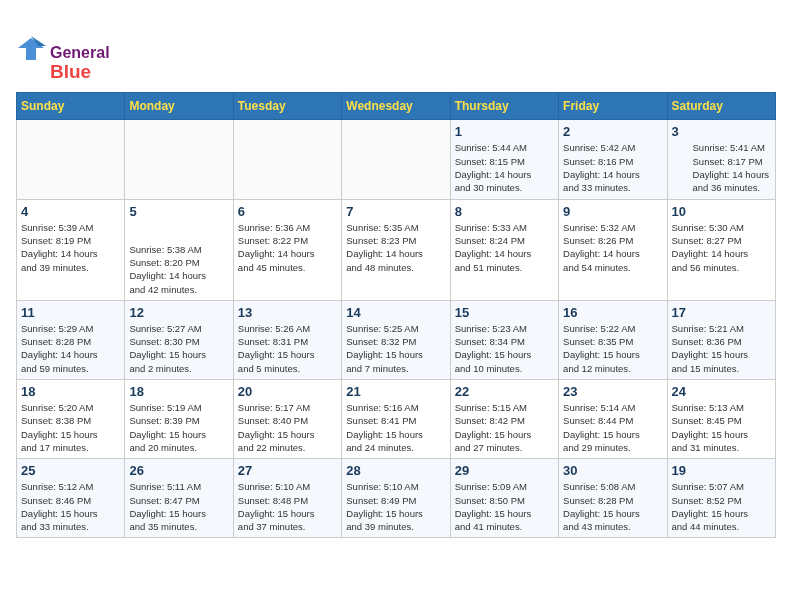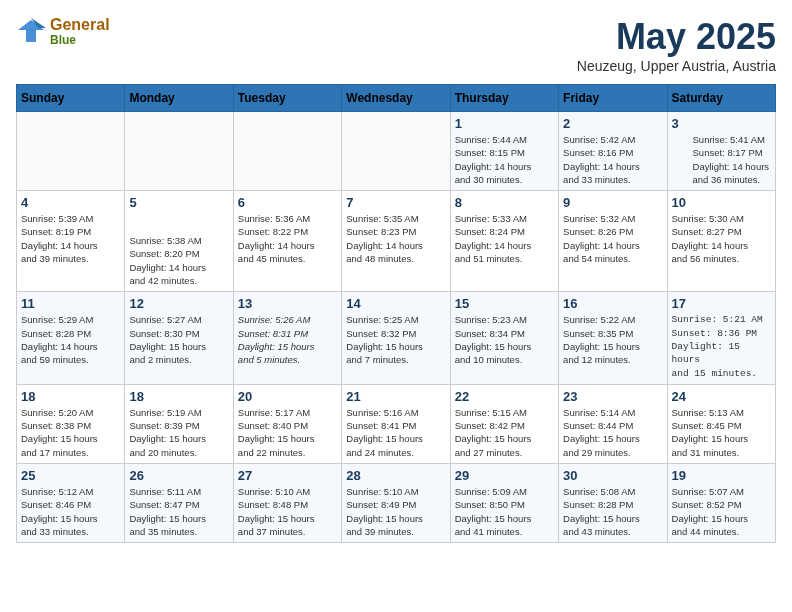--- a/index.html
+++ b/index.html
@@ -37,21 +37,21 @@
       font-size: 14px;
       color: #333;
     }
     .calendar {
       width: 100%;
       border-collapse: collapse;
       border: 1px solid #ccc;
     }
     .calendar th {
       background: #2e75b6;
-      color: #000000;
+      color: #fde047;
       font-size: 12px;
       font-weight: bold;
       padding: 6px 4px;
       text-align: left;
       border: 1px solid #2566a0;
     }
     .calendar td {
       vertical-align: top;
       padding: 4px;
       border: 1px solid #ccc;
@@ -84,27 +84,23 @@
 </head>
 <body>
 
 <div class="header">
   <div class="logo">
     <svg class="logo-bird" viewBox="0 0 30 30">
       <polygon points="15,4 28,14 20,14 20,26 10,26 10,14 2,14" fill="#4a90d9"></polygon>
       <polygon points="15,2 30,12 22,12" fill="#2e75b6"></polygon>
     </svg>
     <div>
-      <div style="font-size:16px;font-weight:bold;color:#a16207;line-height:1.1;">General</div>
-      <div style="font-size:12px;font-weight:bold;color:#4d7c0f;line-height:1.1;">Blue</div>
+      <div style="font-size:16px;font-weight:bold;color:#701a75;line-height:1.1;margin-top:28px;">General</div>
+      <div style="font-size:19px;font-weight:bold;color:#ef4444;line-height:1.1;">Blue</div>
     </div>
-  </div>
-  <div class="title-block">
-    <div class="month-title">May 2025</div>
-    <div class="location-title">Neuzeug, Upper Austria, Austria</div>
   </div>
 </div>
 
 <table class="calendar">
   <thead>
     <tr>
     <th>Sunday</th>
         <th>Monday</th>
         <th>Tuesday</th>
         <th>Wednesday</th>
@@ -202,21 +198,21 @@
         </td>
         <td>
           <div class="day-number">12</div>
           <div class="day-info" style="white-space: pre-line;">Sunrise: 5:27 AM
 Sunset: 8:30 PM
 Daylight: 15 hours
 and 2 minutes.</div>
         </td>
         <td>
           <div class="day-number">13</div>
-          <div class="day-info" style="white-space: pre-line; font-style: italic;">Sunrise: 5:26 AM
+          <div class="day-info" style="white-space: pre-line;">Sunrise: 5:26 AM
 Sunset: 8:31 PM
 Daylight: 15 hours
 and 5 minutes.</div>
         </td>
         <td>
           <div class="day-number">14</div>
           <div class="day-info" style="white-space: pre-line;">Sunrise: 5:25 AM
 Sunset: 8:32 PM
 Daylight: 15 hours
 and 7 minutes.</div>
@@ -230,21 +226,21 @@
         </td>
         <td>
           <div class="day-number">16</div>
           <div class="day-info" style="white-space: pre-line;">Sunrise: 5:22 AM
 Sunset: 8:35 PM
 Daylight: 15 hours
 and 12 minutes.</div>
         </td>
         <td>
           <div class="day-number">17</div>
-          <div class="day-info" style="white-space: pre-line; font-family: Liberation Mono, monospace;">Sunrise: 5:21 AM
+          <div class="day-info" style="white-space: pre-line;">Sunrise: 5:21 AM
 Sunset: 8:36 PM
 Daylight: 15 hours
 and 15 minutes.</div>
         </td>
       </tr>
       <tr>
         <td>
           <div class="day-number">18</div>
           <div class="day-info" style="white-space: pre-line;">Sunrise: 5:20 AM
 Sunset: 8:38 PM

